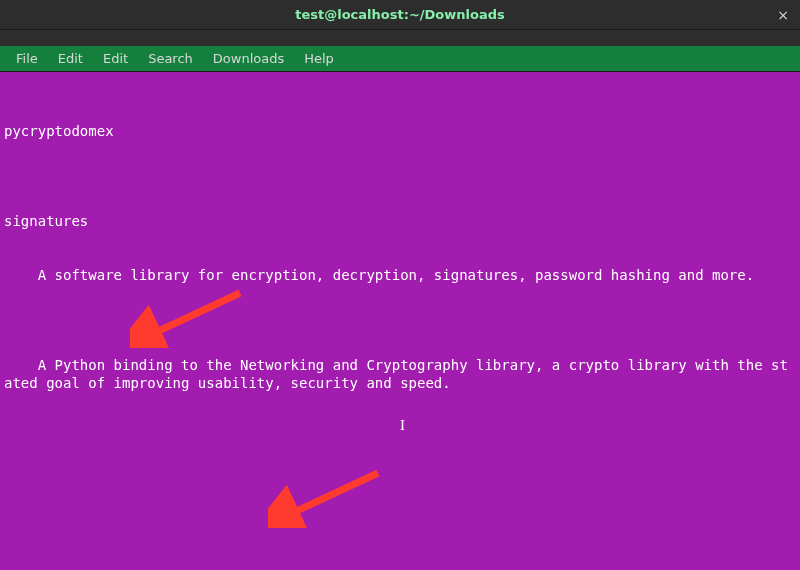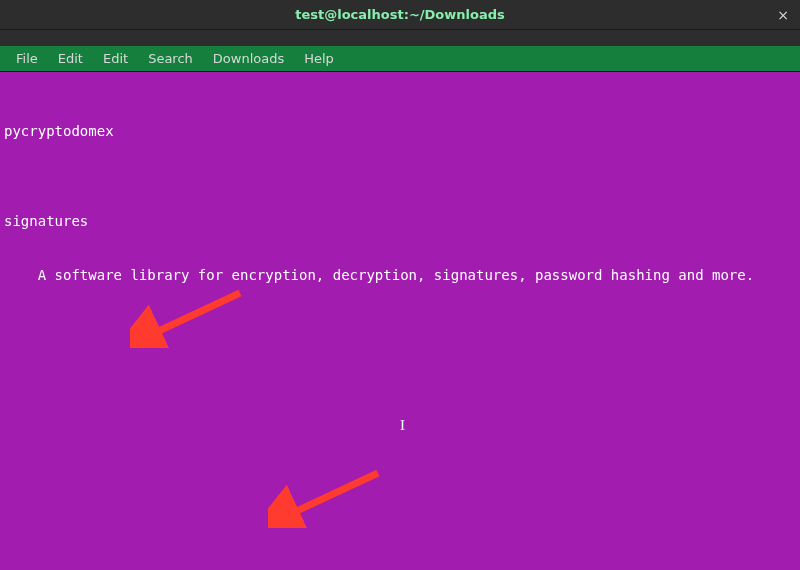--- a/index.html
+++ b/index.html
@@ -99,20 +99,21 @@
   <span class="menubar-item">Downloads</span>
   <span class="menubar-item">Help</span>
 </div>
 
 <div class="terminal-body">
   <div class="term-line">pycryptodomex</div>
   <div class="term-line"></div>
   <div class="term-line">signatures</div>
   <div class="term-line">    A software library for encryption, decryption, signatures, password hashing and more.</div>
   <div class="term-line"></div>
+  <div class="term-line">    A Python binding to the Networking and Cryptography library, a crypto library with the stated goal of improving usability, security and speed.</div>
   <div class="term-line"></div>
   <div class="term-line"></div>
   <div class="term-line"></div>
   
   
   <div class="term-line"></div>
   
   
   <div class="term-line"></div>
   

